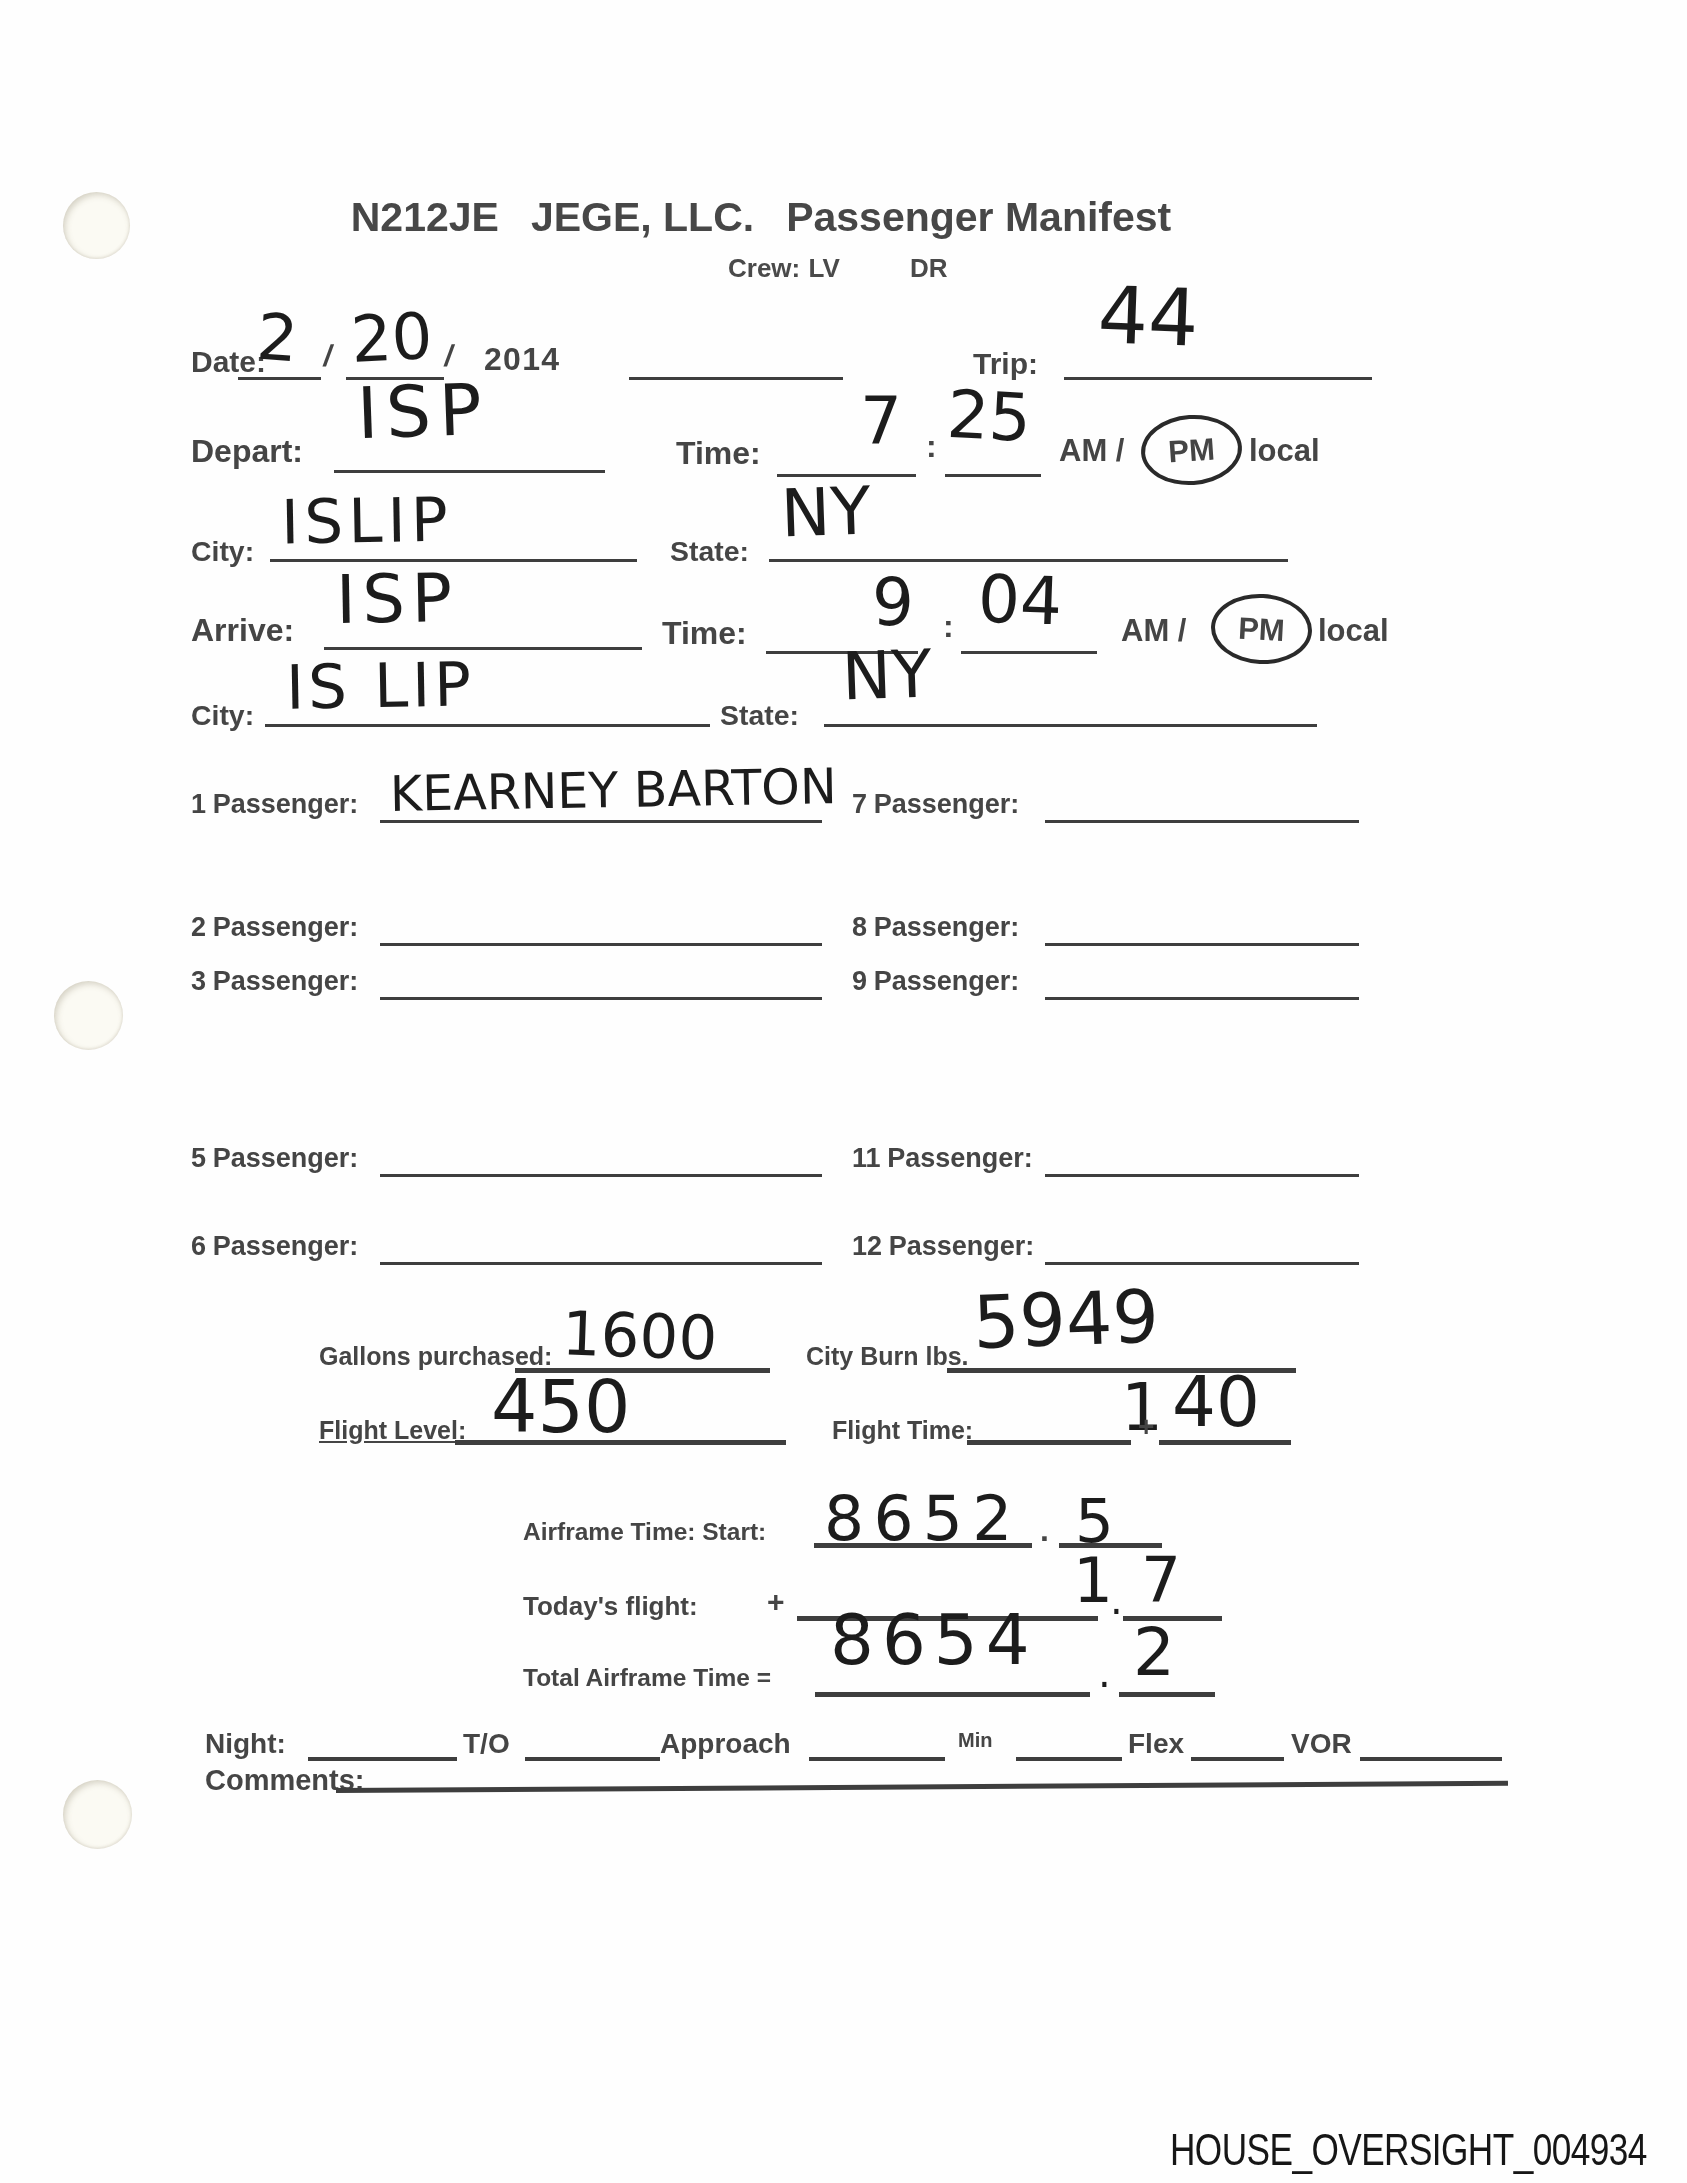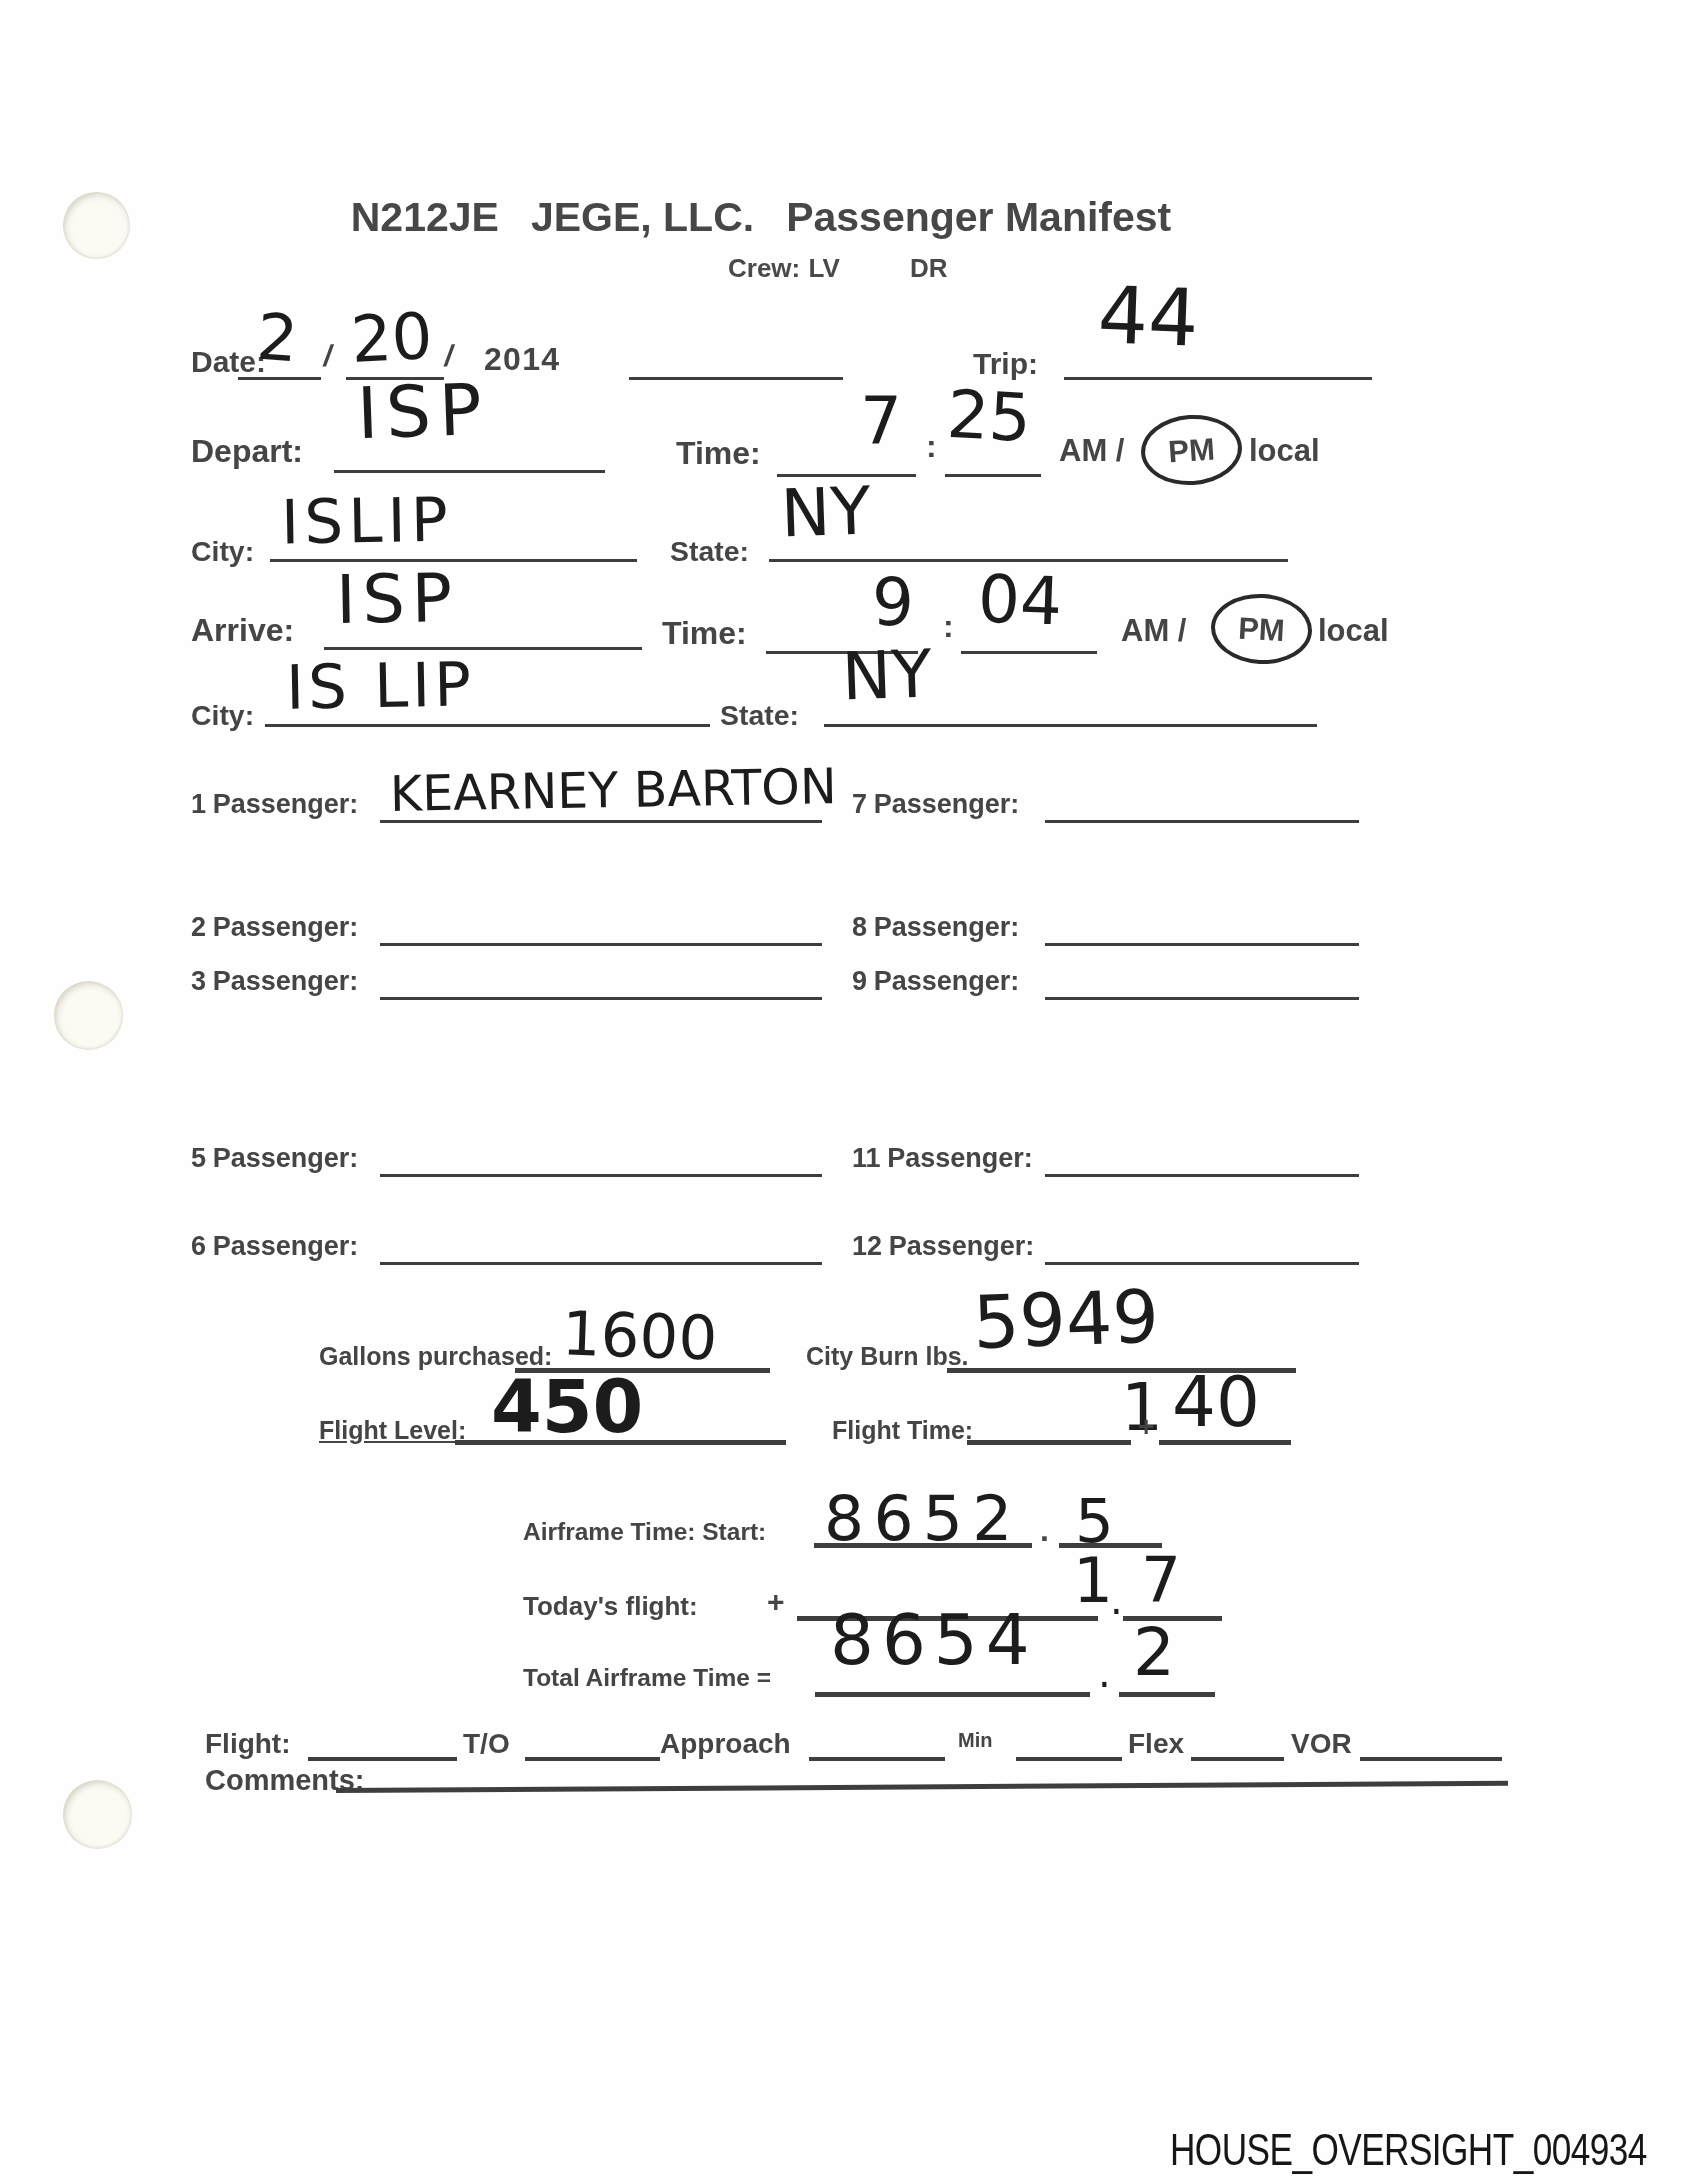--- a/index.html
+++ b/index.html
@@ -149,21 +149,21 @@
   </div>
 
   <span class="lbl" style="left:319px;top:1344px;font-size:25px;">Gallons purchased:</span>
   <span class="hw" style="left:562px;top:1305px;font-size:61px;transform:rotate(2deg);">1600</span>
   <div class="ul" style="left:515px;top:1368px;width:255px;height:4.6px;"></div>
   <span class="lbl" style="left:806px;top:1344px;font-size:25px;">City Burn lbs.</span>
   <span class="hw" style="left:973px;top:1283px;font-size:73px;transform:rotate(-2deg);">5949</span>
   <div class="ul" style="left:947px;top:1368px;width:349px;height:4.6px;"></div>
 
   <span class="lbl" style="left:319px;top:1418px;font-size:25px;text-decoration:underline;">Flight Level:</span>
-  <span class="hw" style="left:491px;top:1370px;font-size:73px;font-weight:bold;">450</span>
+  <span class="hw" style="left:491px;top:1370px;font-size:73px;">450</span>
   <div class="ul" style="left:455px;top:1440px;width:331px;height:4.6px;"></div>
   <span class="lbl" style="left:832px;top:1418px;font-size:25px;">Flight Time:</span>
   <div class="ul" style="left:967px;top:1440px;width:164px;height:4.6px;"></div>
   <span class="hw" style="left:1121px;top:1375px;font-size:66px;">1</span>
   <span class="lbl" style="left:1138px;top:1413px;font-size:28px;">+</span>
   <div class="ul" style="left:1159px;top:1440px;width:132px;height:4.6px;"></div>
   <span class="hw" style="left:1172px;top:1368px;font-size:69px;">40</span>
 
   <span class="lbl" style="left:523px;top:1520px;font-size:24.5px;">Airframe Time: Start:</span>
   <span class="hw" style="left:824px;top:1487px;font-size:63px;letter-spacing:9.3px;">8652</span>
@@ -180,21 +180,21 @@
   <div class="ul" style="left:1123px;top:1616px;width:99px;height:5.3px;"></div>
   <span class="hw" style="left:1141px;top:1548px;font-size:63px;">7</span>
 
   <span class="lbl" style="left:523px;top:1666px;font-size:24.5px;">Total Airframe Time =</span>
   <span class="hw" style="left:830px;top:1606px;font-size:69px;letter-spacing:8px;">8654</span>
   <div class="ul" style="left:815px;top:1692px;width:275px;height:5.3px;"></div>
   <span class="hw" style="left:1098px;top:1653px;font-size:40px;">.</span>
   <div class="ul" style="left:1119px;top:1692px;width:96px;height:5.3px;"></div>
   <span class="hw" style="left:1133px;top:1620px;font-size:66px;">2</span>
 
-  <span class="lbl" style="left:205px;top:1730px;font-size:28px;">Flight:</span>
+  <span class="lbl" style="left:205px;top:1730px;font-size:28px;">Night:</span>
   <div class="ul" style="left:308px;top:1757px;width:149px;height:4px;"></div>
   <span class="lbl" style="left:463px;top:1730px;font-size:28px;">T/O</span>
   <div class="ul" style="left:525px;top:1757px;width:135px;height:4px;"></div>
   <span class="lbl" style="left:660px;top:1730px;font-size:28px;">Approach</span>
   <div class="ul" style="left:809px;top:1757px;width:136px;height:4px;"></div>
   <span class="lbl" style="left:958px;top:1730px;font-size:20px;">Min</span>
   <div class="ul" style="left:1016px;top:1757px;width:106px;height:4px;"></div>
   <span class="lbl" style="left:1128px;top:1730px;font-size:28px;">Flex</span>
   <div class="ul" style="left:1191px;top:1757px;width:93px;height:4px;"></div>
   <span class="lbl" style="left:1291px;top:1730px;font-size:28px;">VOR</span>

